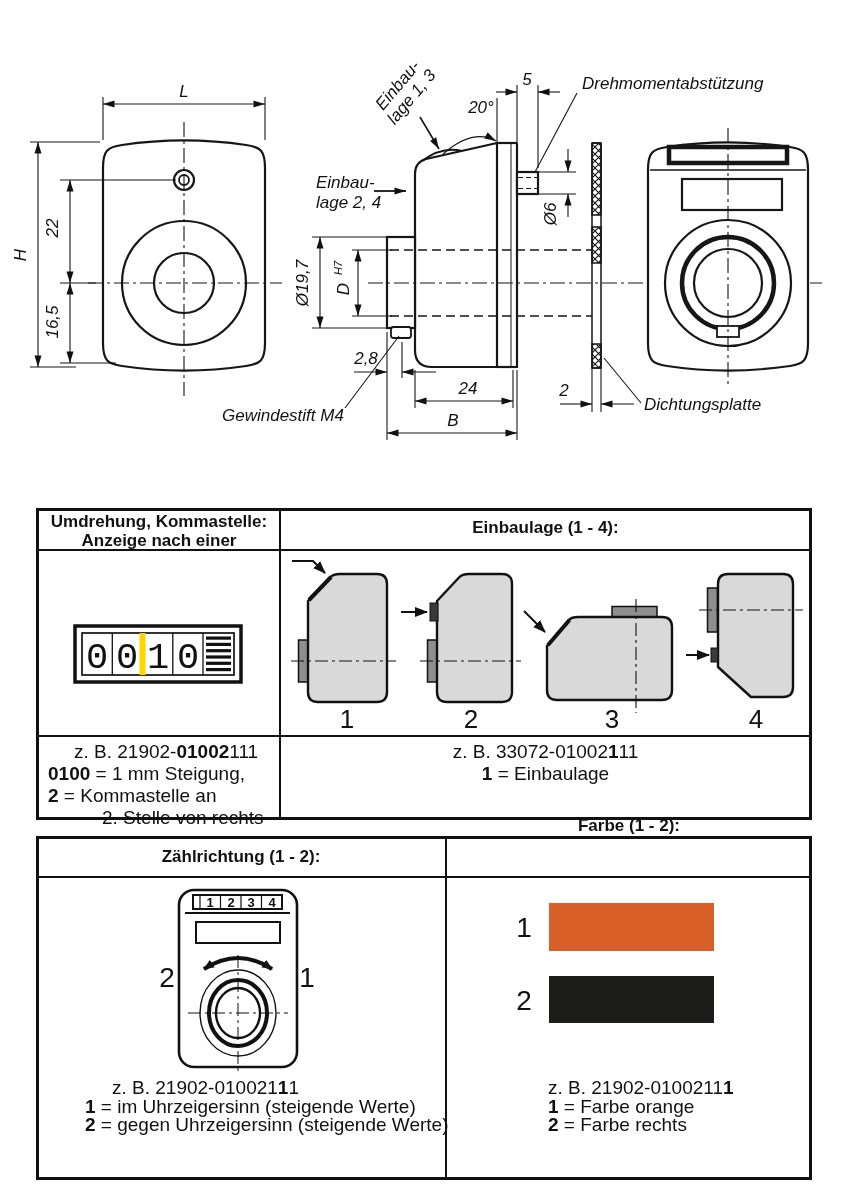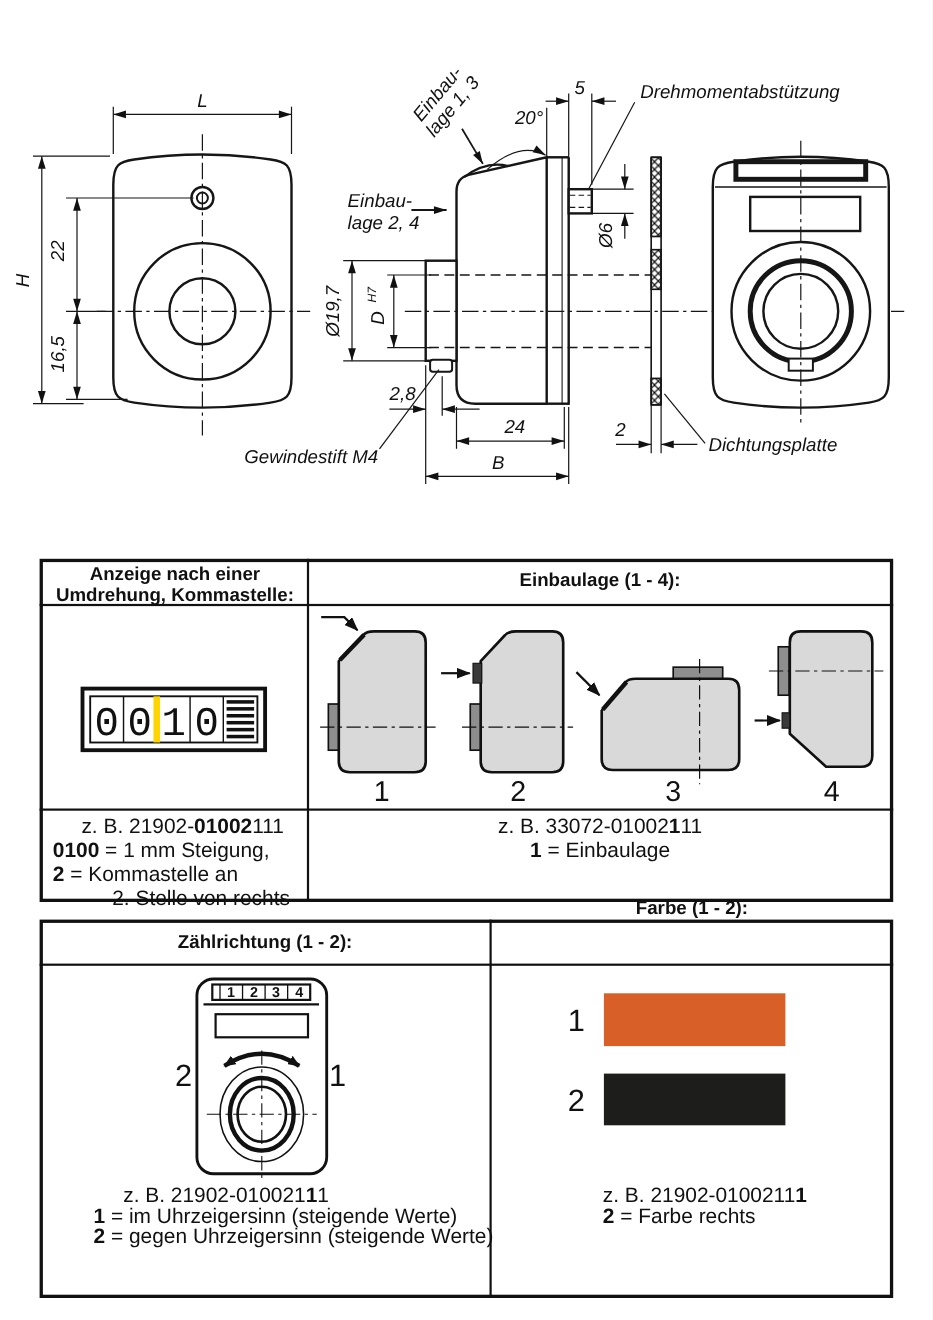--- a/index.html
+++ b/index.html
@@ -197,22 +197,22 @@
       <text class="dl" x="644" y="410">Dichtungsplatte</text>
     </g>
   </svg>
 
   <div class="tbox" style="left:36px;top:508px;width:776px;height:312px;"></div>
   <div class="tline" style="left:279px;top:508px;width:2px;height:312px;"></div>
   <div class="tline" style="left:36px;top:549px;width:776px;height:2px;"></div>
   <div class="tline" style="left:36px;top:735px;width:776px;height:2px;"></div>
 
   <div class="htxt" style="left:40px;top:512px;width:238px;">
+    <div>Umdrehung, Kommastelle:</div>
     <div>Anzeige nach einer</div>
-    <div>Umdrehung, Kommastelle:</div>
   </div>
   <div class="htxt" style="left:281px;top:518px;width:529px;">Einbaulage (1 - 4):</div>
 
   <svg style="left:73px;top:624px;" width="170" height="60" viewBox="0 0 170 60">
     <rect x="2" y="2" width="166" height="56" fill="#fff" stroke="#111" stroke-width="3.5"></rect>
     <rect x="9" y="9" width="152" height="42" fill="#fff" stroke="#111" stroke-width="1.7"></rect>
     <line x1="39.3" y1="9" x2="39.3" y2="51" stroke="#111" stroke-width="1.3"></line>
     <rect x="66.5" y="9" width="6" height="42" fill="#FFD400"></rect>
     <line x1="99.8" y1="9" x2="99.8" y2="51" stroke="#111" stroke-width="1.3"></line>
     <line x1="130" y1="9" x2="130" y2="51" stroke="#111" stroke-width="1.3"></line>
@@ -330,16 +330,17 @@
     <text class="dside" x="19" y="112" text-anchor="middle">2</text>
   </svg>
 
   <div class="btxt sm-lines" style="left:60px;top:1079px;width:340px;">
     <div style="margin-left:52px;"><span>z. B. 21902-010021</span><b>1</b><span>1</span></div>
     <div style="margin-left:25px;"><b>1</b><span> = im Uhrzeigersinn (steigende Werte)</span></div>
     <div style="margin-left:25px;"><b>2</b><span> = gegen Uhrzeigersinn (steigende Werte)</span></div>
   </div>
   <div class="btxt sm-lines" style="left:548px;top:1079px;width:240px;">
     <div><span>z. B. 21902-0100211</span><b>1</b></div>
+    <div><b>1</b><span> = Farbe orange</span></div>
     <div><b>2</b><span> = Farbe rechts</span></div>
   </div>
 
 </div>
 
 </body></html>

